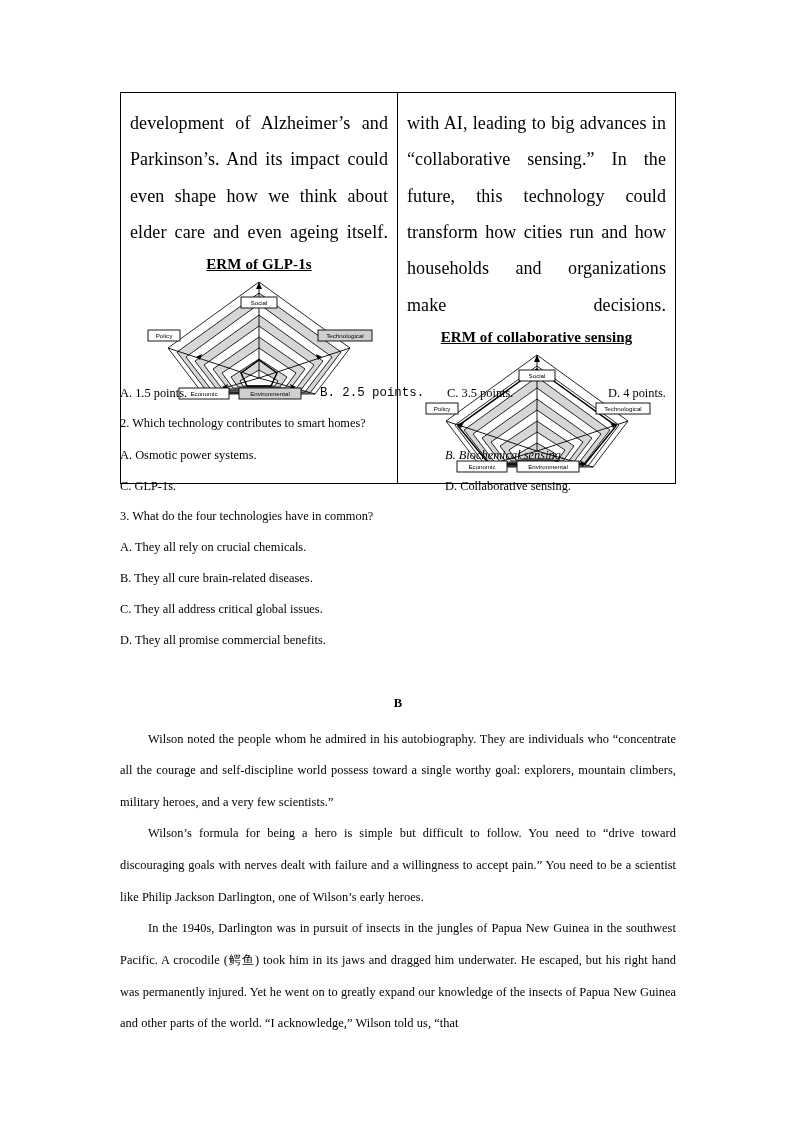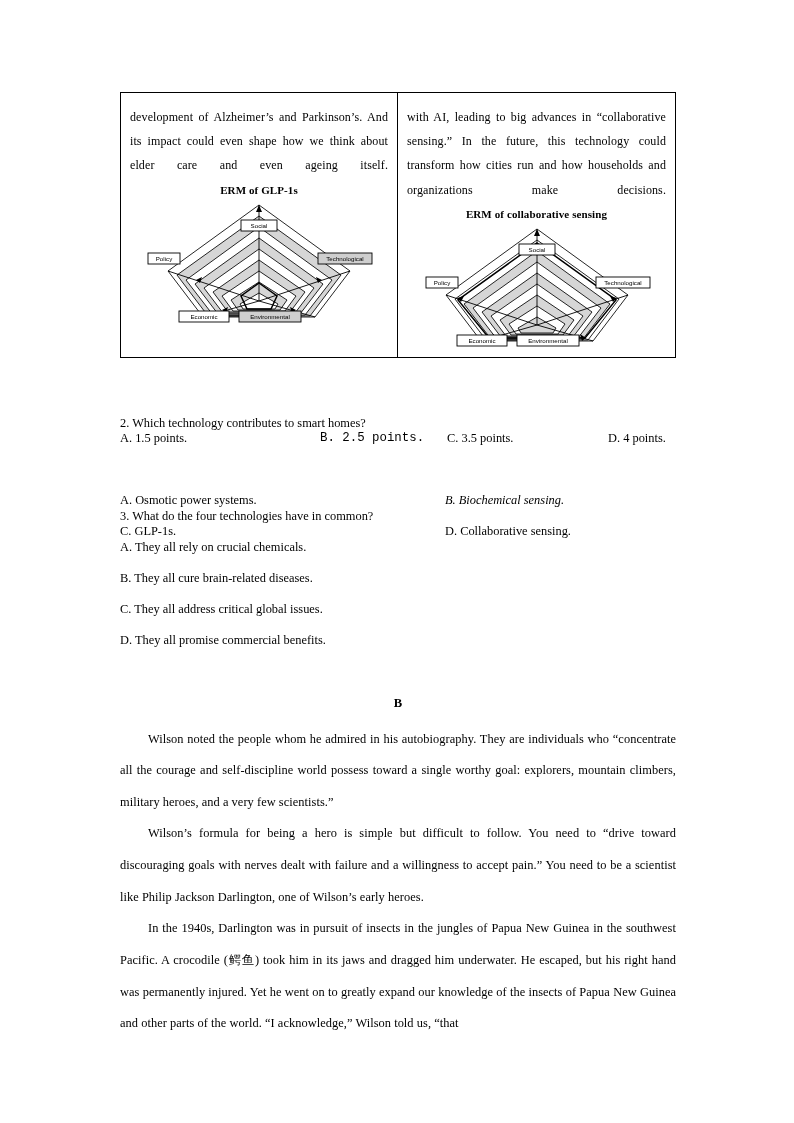--- a/index.html
+++ b/index.html
@@ -34,40 +34,41 @@
   .tbl-col {
     box-sizing: border-box;
     padding: 12px 9px 8px 9px;
     width: 50%;
   }
   .tbl-col.left {
     border-right: 1.4px solid #000;
   }
   .tbl-col p {
     margin: 0;
-    font-size: 12px;
+    font-size: 18px;
     line-height: 2.02;
     text-align: justify;
     text-justify: inter-word;
     letter-spacing: .1px;
   }
   .tbl-col p.justify-all {
     text-align-last: justify;
   }
   
   .chart-block {
     margin-top: 6px;
     text-align: center;
   }
   .chart-title {
     font-weight: bold;
-    font-size: 11px;
+    font-size: 15px;
     letter-spacing: .1px;
     margin-bottom: 1px;
     display: block;
+    text-decoration: underline;
   }
   .chart-svg-wrap {
     display: flex;
     justify-content: center;
   }
   svg.radar { display: block; }
   .ring { fill: none; stroke: #000; stroke-width: .85; }
   .ring-fill-a { fill: #d6d6d6; }
   .ring-fill-b { fill: #ffffff; }
   .spoke { stroke: #000; stroke-width: .9; }
@@ -101,21 +102,20 @@
   }
   .opt-row {
     position: relative;
     height: 31px;
     font-size: 12.4px;
   }
   .opt-row .opt {
     position: absolute;
     top: 0;
     white-space: nowrap;
-    margin-top: 45px;
   }
   .opt-stack {
     font-size: 12.4px;
     height: 31px;
     line-height: 1;
   }
   
   .sec-b {
     position: absolute;
     left: 120px;

